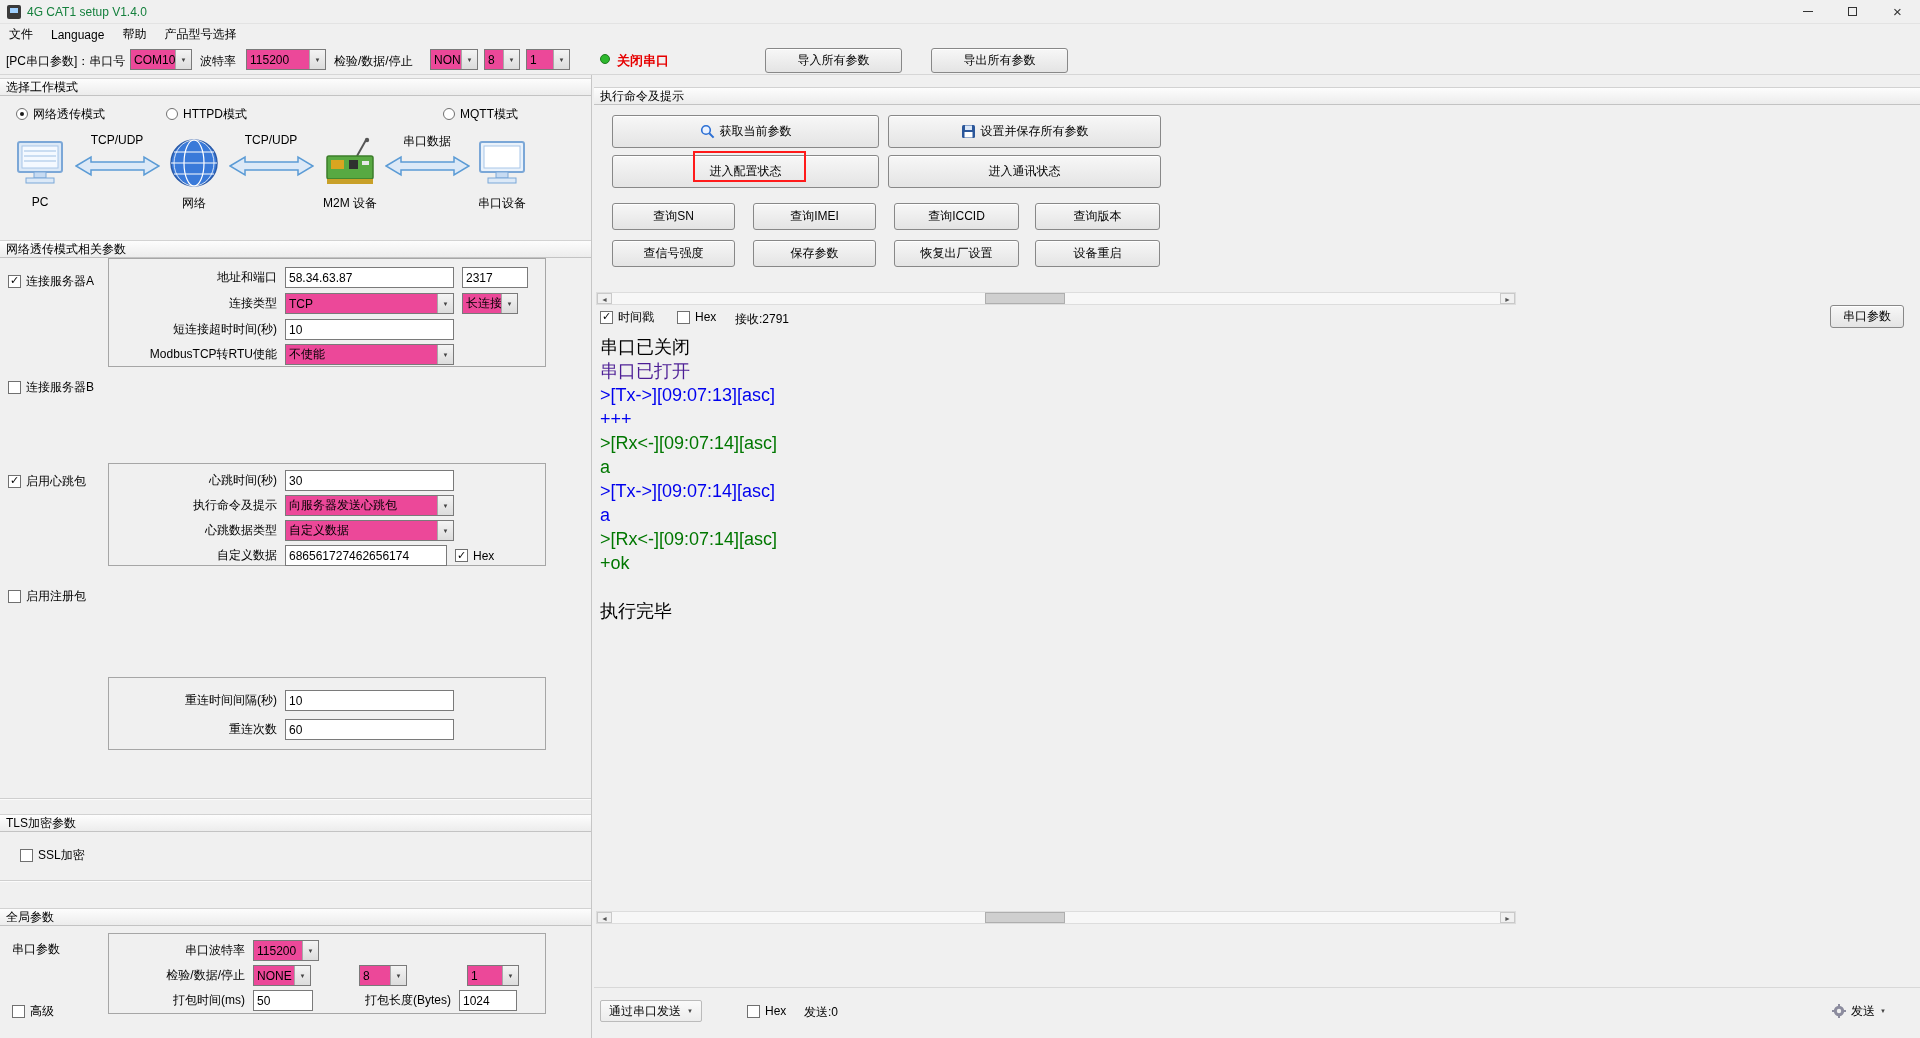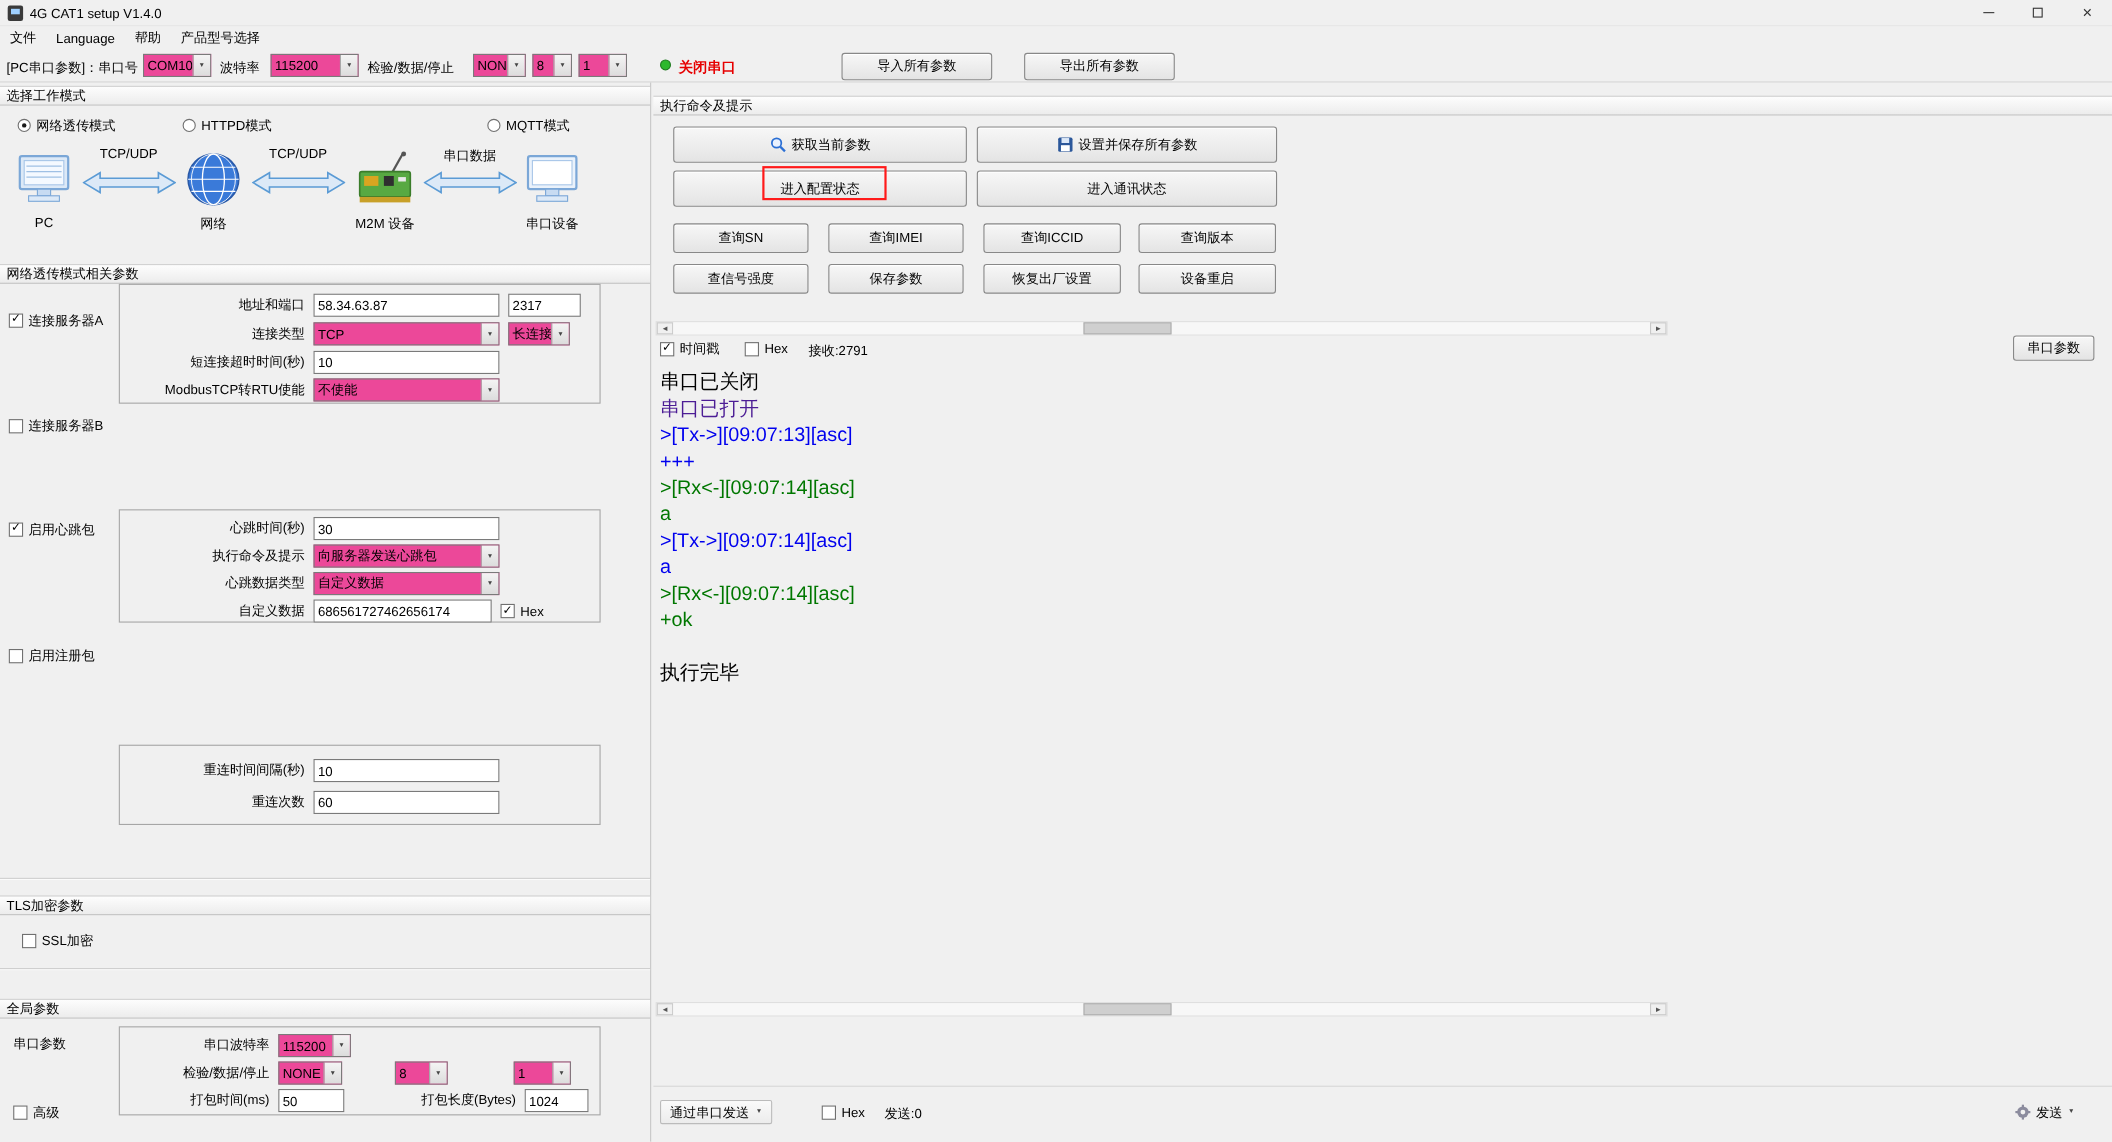--- a/index.html
+++ b/index.html
@@ -3,21 +3,21 @@
 <meta charset="utf-8">
 <style>
   *{margin:0;padding:0;box-sizing:border-box;}
   html,body{width:1920px;height:1038px;}
   body{background:#f0f0f0;font-family:"Liberation Sans","DejaVu Sans",sans-serif;font-size:12px;color:#000;overflow:hidden;position:relative;}
   .abs{position:absolute;}
   
   .titlebar{position:absolute;left:0;top:0;right:0;height:24px;background:#f0f0f0;display:flex;align-items:center;border-bottom:1px solid #e3e3e3;}
   .app-ico{width:14px;height:14px;margin-left:7px;background:#3a3a3a;border-radius:2px;position:relative;}
   .app-ico::after{content:"";position:absolute;left:3px;top:3px;width:8px;height:5px;background:#9fd0ff;}
-  .title-text{margin-left:6px;color:#000000;font-size:12px;}
+  .title-text{margin-left:6px;color:#15803d;font-size:12px;}
   .caption{margin-left:auto;display:flex;height:24px;}
   .capbtn{width:45px;height:24px;display:flex;align-items:center;justify-content:center;color:#333;}
   .glyph-min{width:10px;height:1px;background:#333;}
   .glyph-max{width:9px;height:9px;border:1px solid #333;}
   .glyph-close{font-size:15px;line-height:15px;}
   
   .menubar{position:absolute;left:0;top:24px;right:0;height:21px;display:flex;align-items:center;background:#f0f0f0;}
   .menuitem{padding:2px 9px;}
   
   .toolbar{position:absolute;left:0;top:45px;right:0;height:30px;background:#f0f0f0;border-bottom:1px solid #d6d6d6;}
@@ -206,21 +206,21 @@
             <rect x="20" y="32" width="12" height="6" fill="#c7dbf2" stroke="#7ba7d7"></rect>
             <rect x="12" y="38" width="28" height="5" fill="#dce9f7" stroke="#7ba7d7"></rect>
           </svg>
       </div>
       <div class="dnlabel">串口设备</div>
     </div>
   </div>
 
   <div class="sechdr" style="top:165px">网络透传模式相关参数</div>
 
-  <label class="check-item" style="left:8px;top:208px">
+  <label class="check-item" style="left:8px;top:198px">
     <span class="cb on"></span>
     <span>连接服务器A</span>
   </label>
   <div class="gbox" style="left:108px;top:183px;width:438px;height:109px">
     <div class="frow" style="top:8px">
       <span class="flabel">地址和端口</span>
       <input class="tb" style="width: 169px;" value="58.34.63.87">
       <input class="tb" style="width: 66px;" value="2317">
     </div>
     <div class="frow" style="top:34px">
@@ -331,21 +331,21 @@
           <span class="ca">▼</span>
       </div>
       <div class="combo" style="width:52px;margin-left:52px">
         <span class="ct">1</span>
           <span class="ca">▼</span>
       </div>
     </div>
     <div class="frow" style="top:56px">
       <span class="flabel2">打包时间(ms)</span>
       <input class="tb" style="width: 60px;" value="50">
-      <span style="margin-left:62px">打包长度(Bytes)</span>
+      <span style="margin-left:44px">打包长度(Bytes)</span>
       <input class="tb" style="width: 58px;" value="1024">
     </div>
   </div>
 
   <label class="check-item" style="left:12px;top:928px">
     <span class="cb"></span>
     <span>高级</span>
   </label>
 </div>
 

